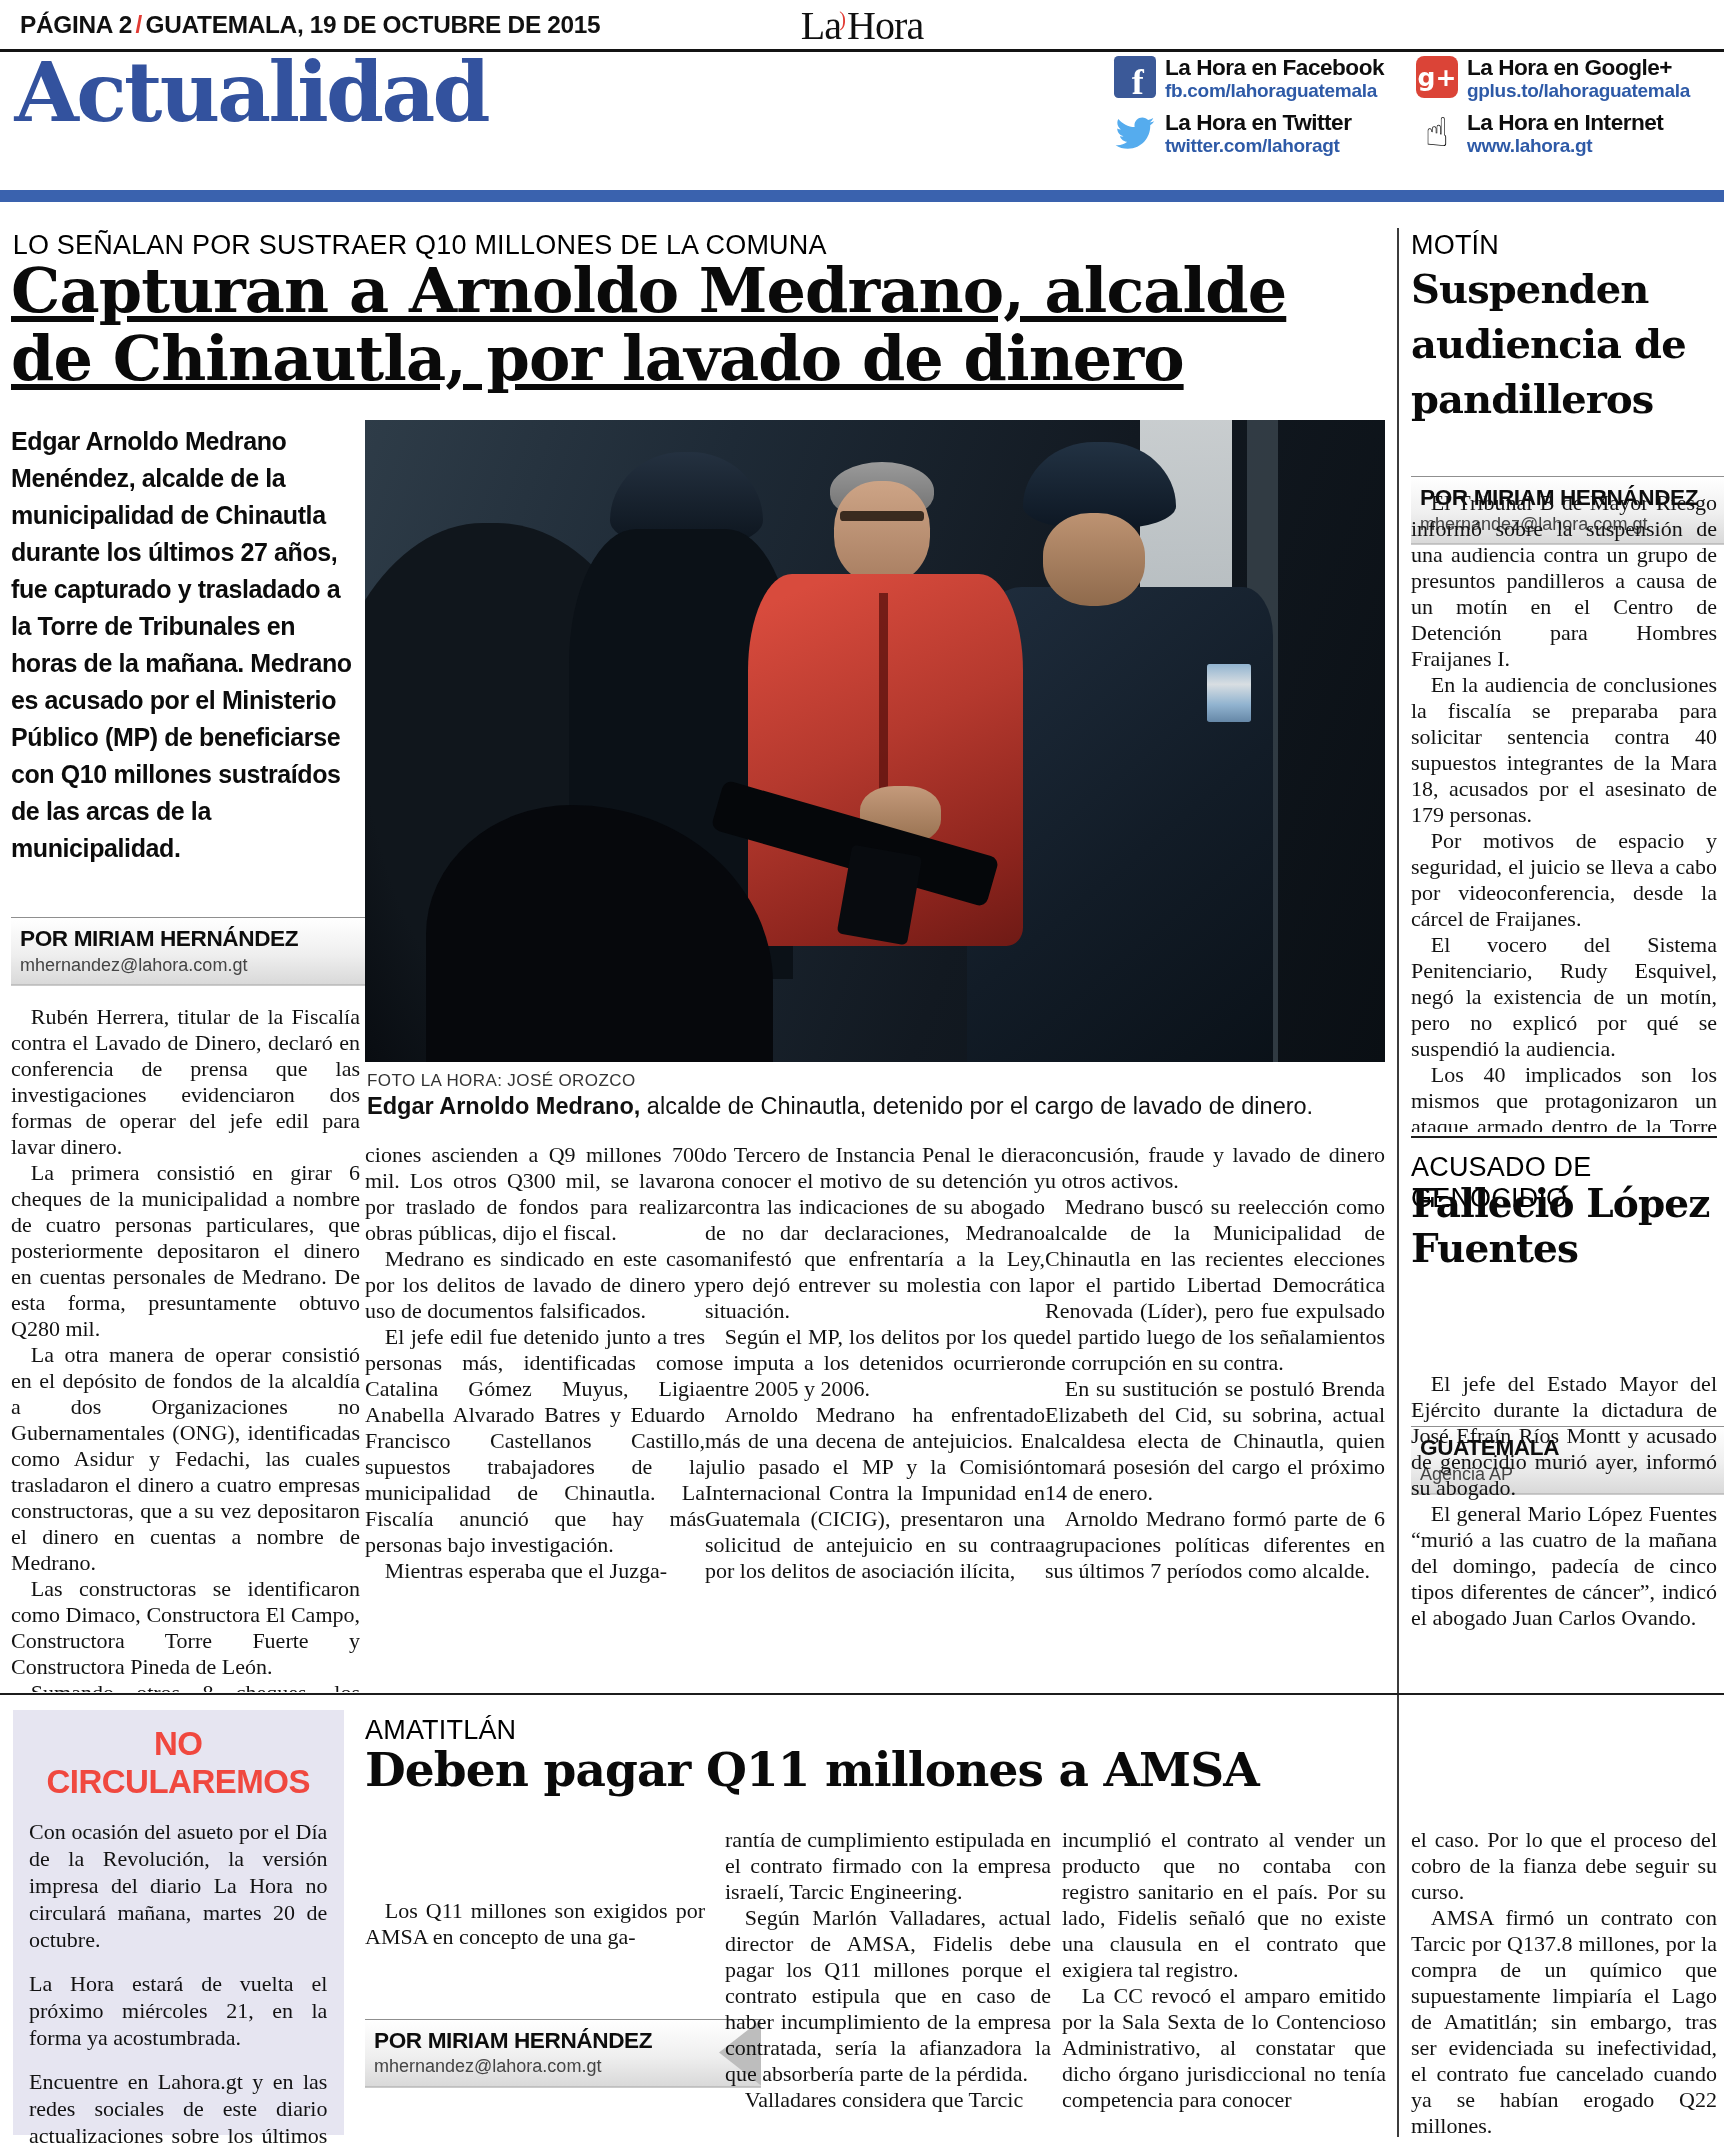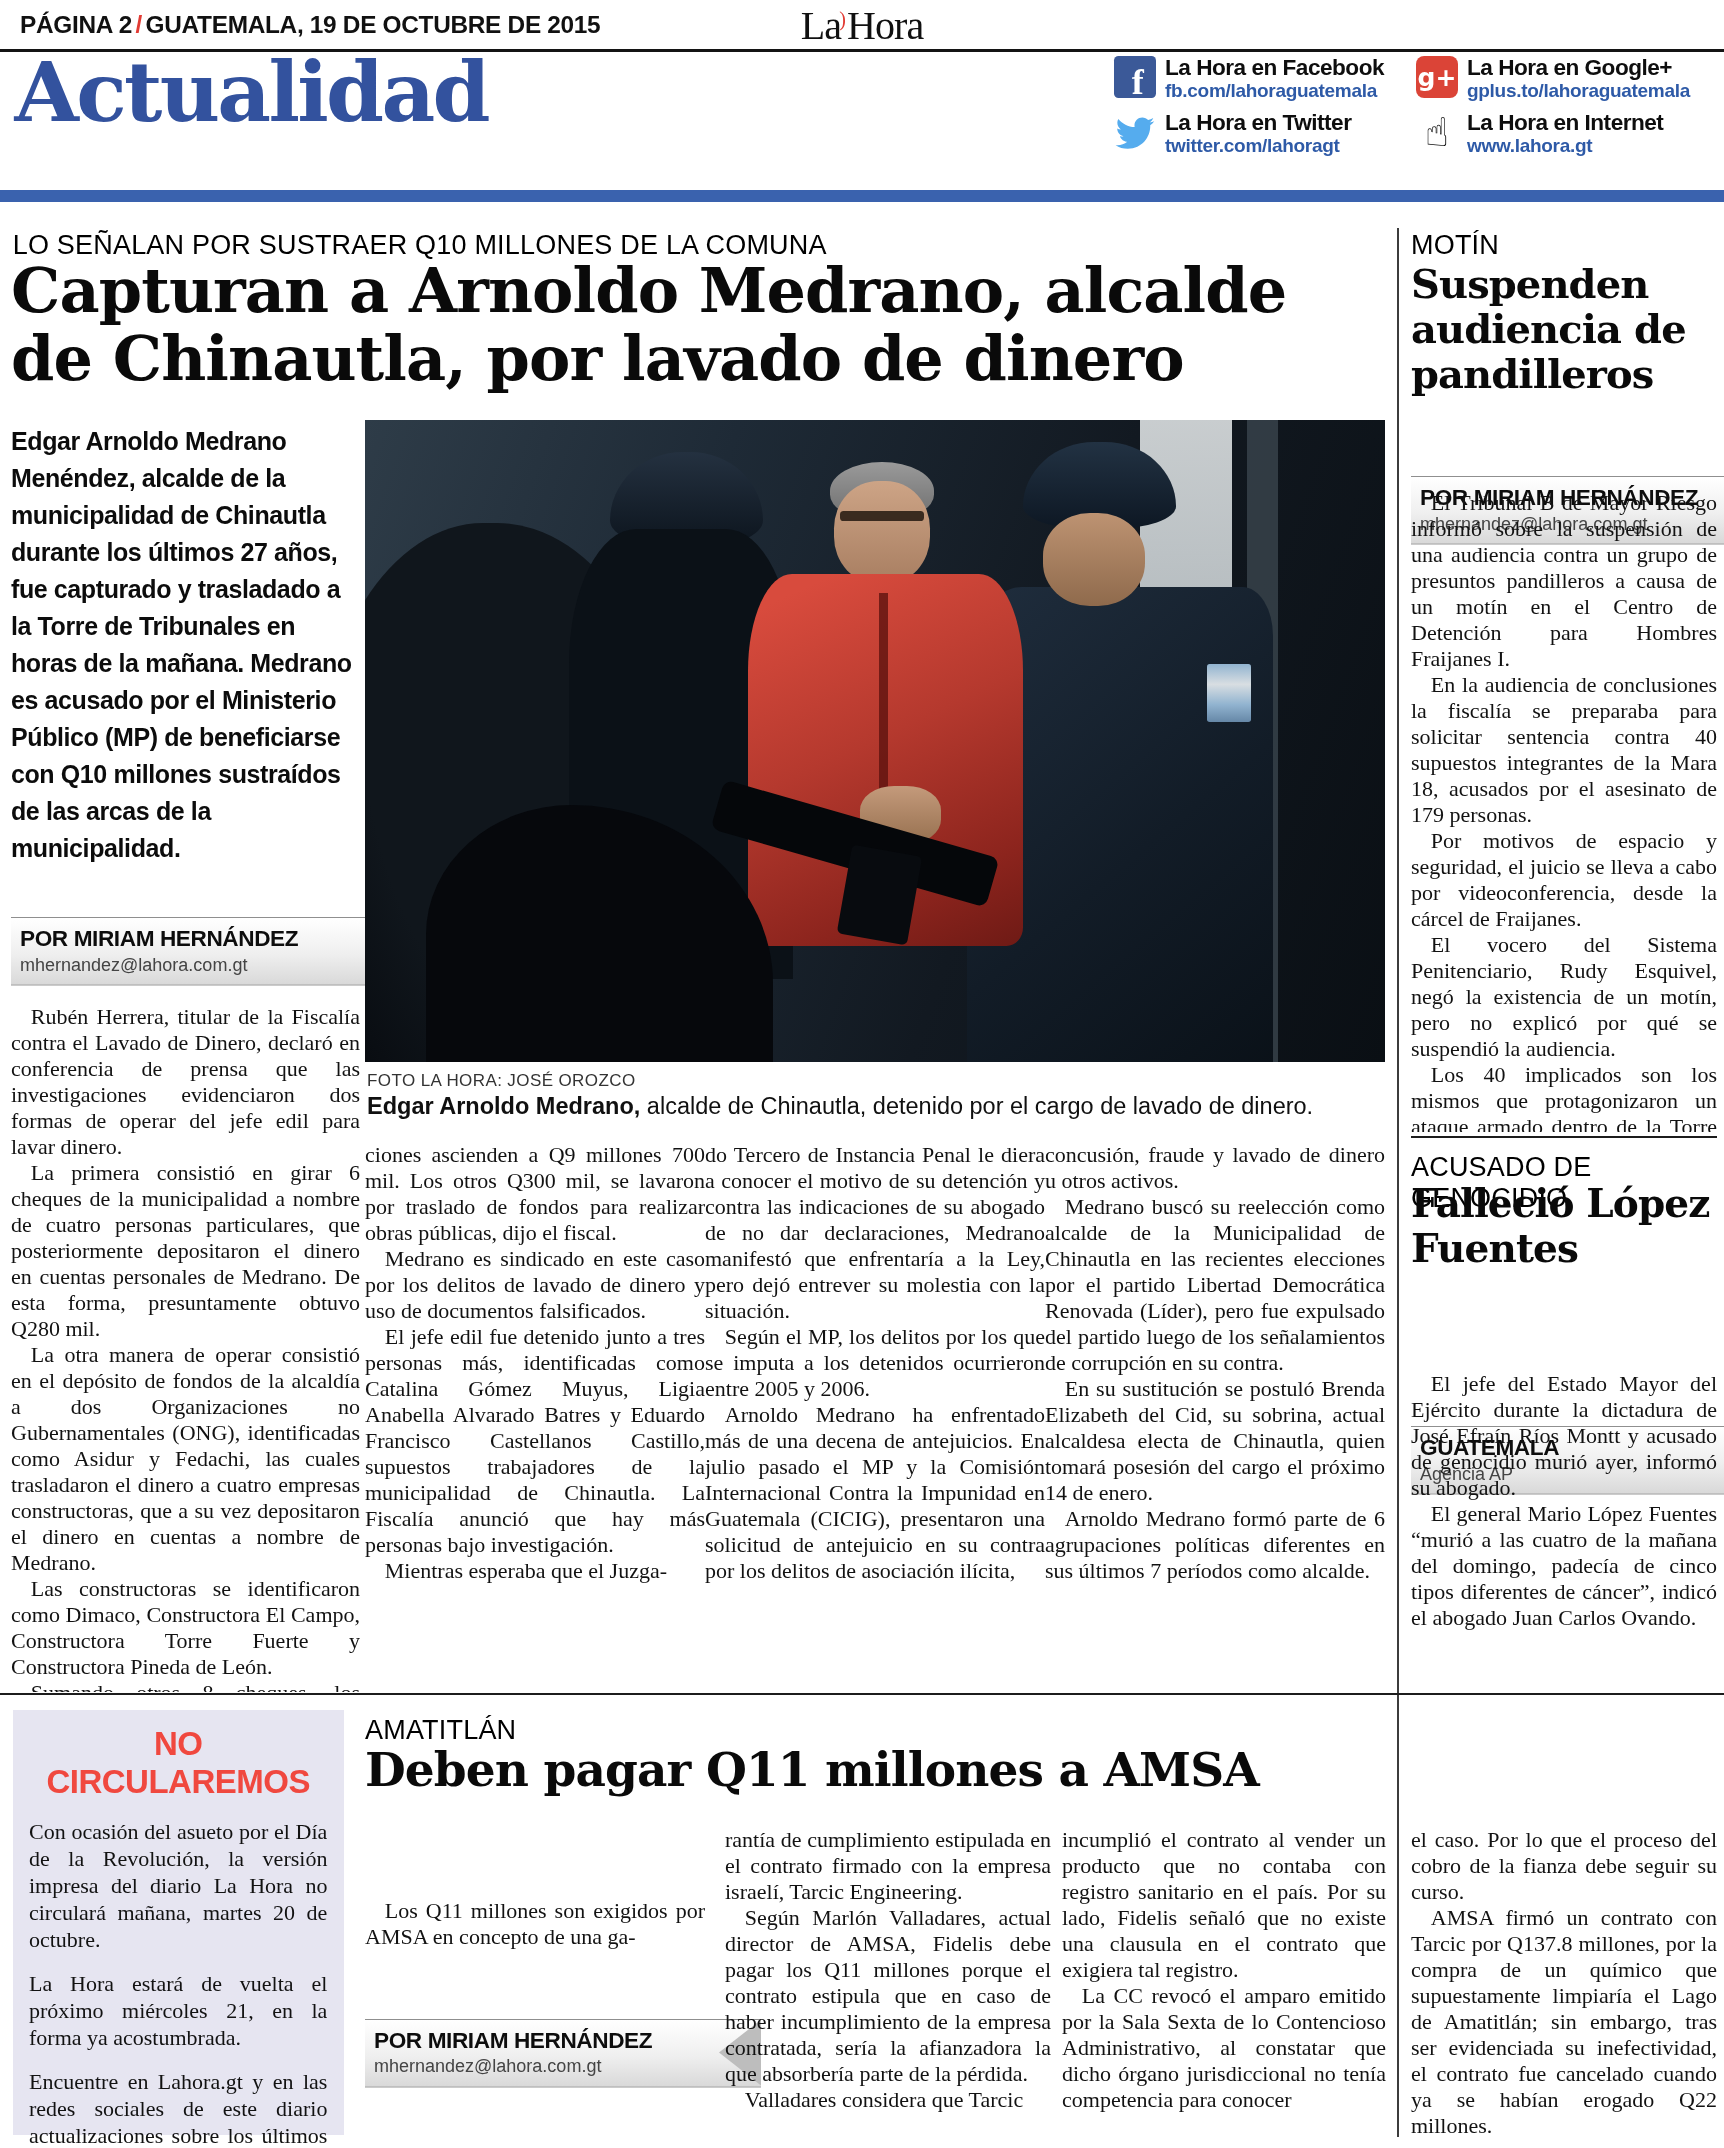--- a/index.html
+++ b/index.html
@@ -30,21 +30,21 @@
   .gp-box{background:#db4437;border-radius:8.1px;color:#fff;font-weight:bold;font-size:25px;font-family:"DejaVu Sans",sans-serif;}
   .hand-box{font-family:"DejaVu Sans",sans-serif;font-size:40px;color:#111;line-height:1;}
   .social-text{line-height:1.02;}
   .social-title{font-weight:bold;font-size:22.6px;color:#0e0e0e;letter-spacing:-0.5px;}
   .social-url{font-weight:bold;font-size:19px;color:var(--c-link_blue,#2e5aa7);letter-spacing:-0.3px;margin-top:1.8px;}
 
   
   .kicker{font-size:27px;font-weight:400;color:#000000;letter-spacing:0.2px;font-family:"Liberation Sans",sans-serif;}
   .headline{font-family:"DejaVu Serif",serif;font-weight:bold;color:#0a0a0a;}
   #main-kicker{left:12.7px;top:230px;}
-  #main-headline{left:11px;top:257px;width:1377px;font-size:62px;line-height:68px;letter-spacing:-0.9px;}
+  #main-headline{left:11px;top:257px;width:1377px;font-size:62px;line-height:68px;letter-spacing:-0.9px;text-decoration:underline;}
   #main-headline span{display:block;}
 
   
   #lead{left:11px;top:423px;width:349px;font-weight:bold;font-size:25px;line-height:37px;letter-spacing:-0.4px;color:#0c0c0c;text-align:left;}
   .byline{border-top:1.8px solid #8f8f8f;background:linear-gradient(180deg,#ffffff 0%,#efefef 55%,#d9d9d9 100%);
     box-shadow:0 1.8px 0 #bfbfbf;position:relative;padding:8.1px 47px 8.1px 9px;}
   .byline .tri{position:absolute;right:0;top:0;width:42px;height:100%;background:#bdbdbd;
     clip-path:polygon(100% 0,100% 100%,0 50%);}
   .byline-name{font-weight:bold;font-size:22.6px;letter-spacing:-0.4px;color:#0d0d0d;white-space:nowrap;}
   .byline-email{font-size:18px;color:#444;margin-top:2.7px;}
@@ -94,21 +94,21 @@
   #main-cols .col{flex:1 1 0;overflow:hidden;}
 
   
   #v-rule{left:1397px;top:228px;width:1.8px;height:1909px;background:#3c3c3c;}
   #bottom-rule{left:0;right:0;top:1693px;height:1.8px;background:#1c1c1c;}
   #side-rule{left:1411px;top:1136px;width:306px;height:1.8px;background:#1c1c1c;}
 
   
   .side{left:1411px;width:306px;}
   #side-kicker1{top:230px;}
-  #side-headline1{top:261px;font-size:40px;line-height:45px;letter-spacing:-0.9px;}
+  #side-headline1{top:261px;font-size:40px;line-height:55px;letter-spacing:-0.9px;}
   #side-byline1{top:409px;}
   #side-body1{top:490px;height:642px;overflow:hidden;}
   #side-kicker2{top:1152px;}
   #side-headline2{top:1181px;font-size:39px;line-height:45px;letter-spacing:-0.9px;}
   #side-headline2 span{display:block;}
   #side-byline2{top:1292px;}
   #side-body2{top:1371px;height:318px;overflow:hidden;}
 
   
   #notice{left:12.7px;top:1710px;width:331px;height:425px;background:#e6e5f1;padding:14.5px 16.3px;box-sizing:border-box;}

